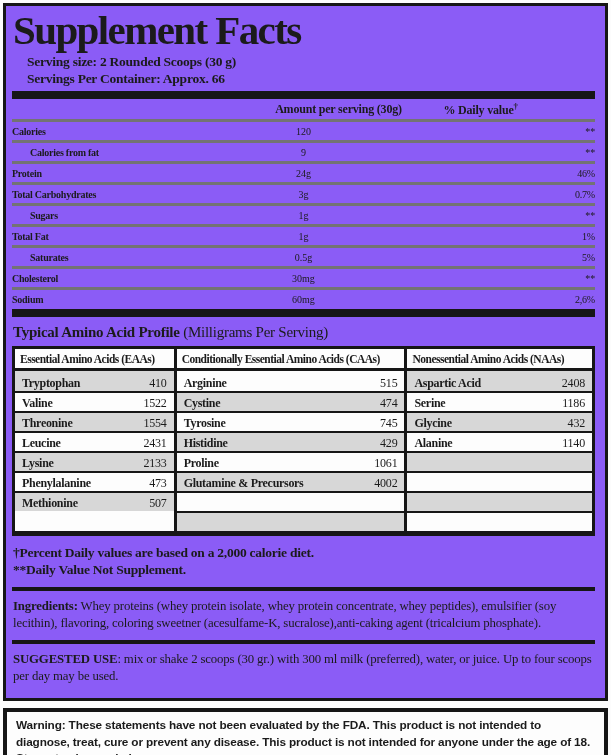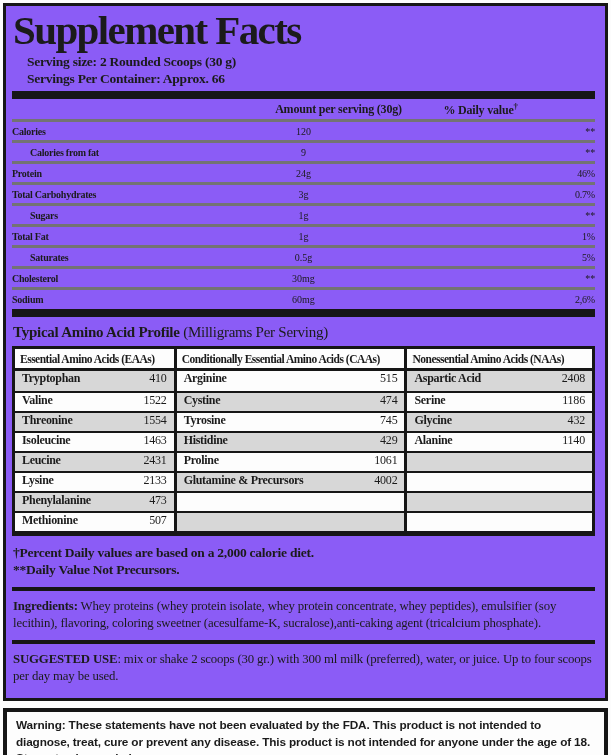--- a/index.html
+++ b/index.html
@@ -62,21 +62,21 @@
   .amino-col + .amino-col{border-left:3px solid #161616}
   .amino-header{
     height:22px;display:flex;align-items:center;
     padding:0 5px;box-sizing:border-box;
     font-size:11.5px;font-weight:bold;letter-spacing:-0.5px;
     white-space:nowrap;overflow:hidden;
     border-bottom:3px solid #161616;
   }
   .amino-cell{
     height:20px;box-sizing:border-box;
-    display:flex;justify-content:space-between;align-items:flex-start;
+    display:flex;justify-content:space-between;align-items:flex-end;
     padding:0 7px;font-size:12px;
   }
   .amino-cell + .amino-cell{border-top:2px solid #161616}
   .amino-col:nth-child(odd) .amino-cells .amino-cell:nth-child(odd){background:#d7d7d7}
   .amino-col:nth-child(even) .amino-cells .amino-cell:nth-child(even){background:#d7d7d7}
   .amino-name{font-weight:bold;letter-spacing:-0.3px;white-space:nowrap}
   .amino-value{letter-spacing:-0.2px}
 
   .footnotes{
     font-size:13.5px;font-weight:bold;letter-spacing:-0.25px;
@@ -179,24 +179,20 @@
           </div>
         <div class="amino-cell">
             <span class="amino-name">Valine</span>
             <span class="amino-value">1522</span>
           </div>
         <div class="amino-cell">
             <span class="amino-name">Threonine</span>
             <span class="amino-value">1554</span>
           </div>
         <div class="amino-cell">
-            <span class="amino-name">Isoleucine</span>
-            <span class="amino-value">1463</span>
-          </div>
-        <div class="amino-cell">
             <span class="amino-name">Leucine</span>
             <span class="amino-value">2431</span>
           </div>
         <div class="amino-cell">
             <span class="amino-name">Lysine</span>
             <span class="amino-value">2133</span>
           </div>
         <div class="amino-cell">
             <span class="amino-name">Phenylalanine</span>
             <span class="amino-value">473</span>
@@ -281,21 +277,21 @@
             <span class="amino-name"></span>
             <span class="amino-value"></span>
           </div>
       </div>
     </div>
 
   </div>
 
   <div class="footnotes">
     <div>†Percent Daily values are based on a 2,000 calorie diet.</div>
-    <div>**Daily Value Not Precursors.</div>
+    <div>**Daily Value Not Supplement.</div>
   </div>
 
   <div class="divider"></div>
 
   <div class="text-block">
     <span class="lead">Ingredients:</span><span> Whey proteins (whey protein isolate, whey protein concentrate, whey peptides), emulsifier (soy lecithin), flavoring, coloring sweetner (acesulfame-K, sucralose),anti-caking agent (tricalcium phosphate).</span>
   </div>
 
   <div class="divider"></div>
 

